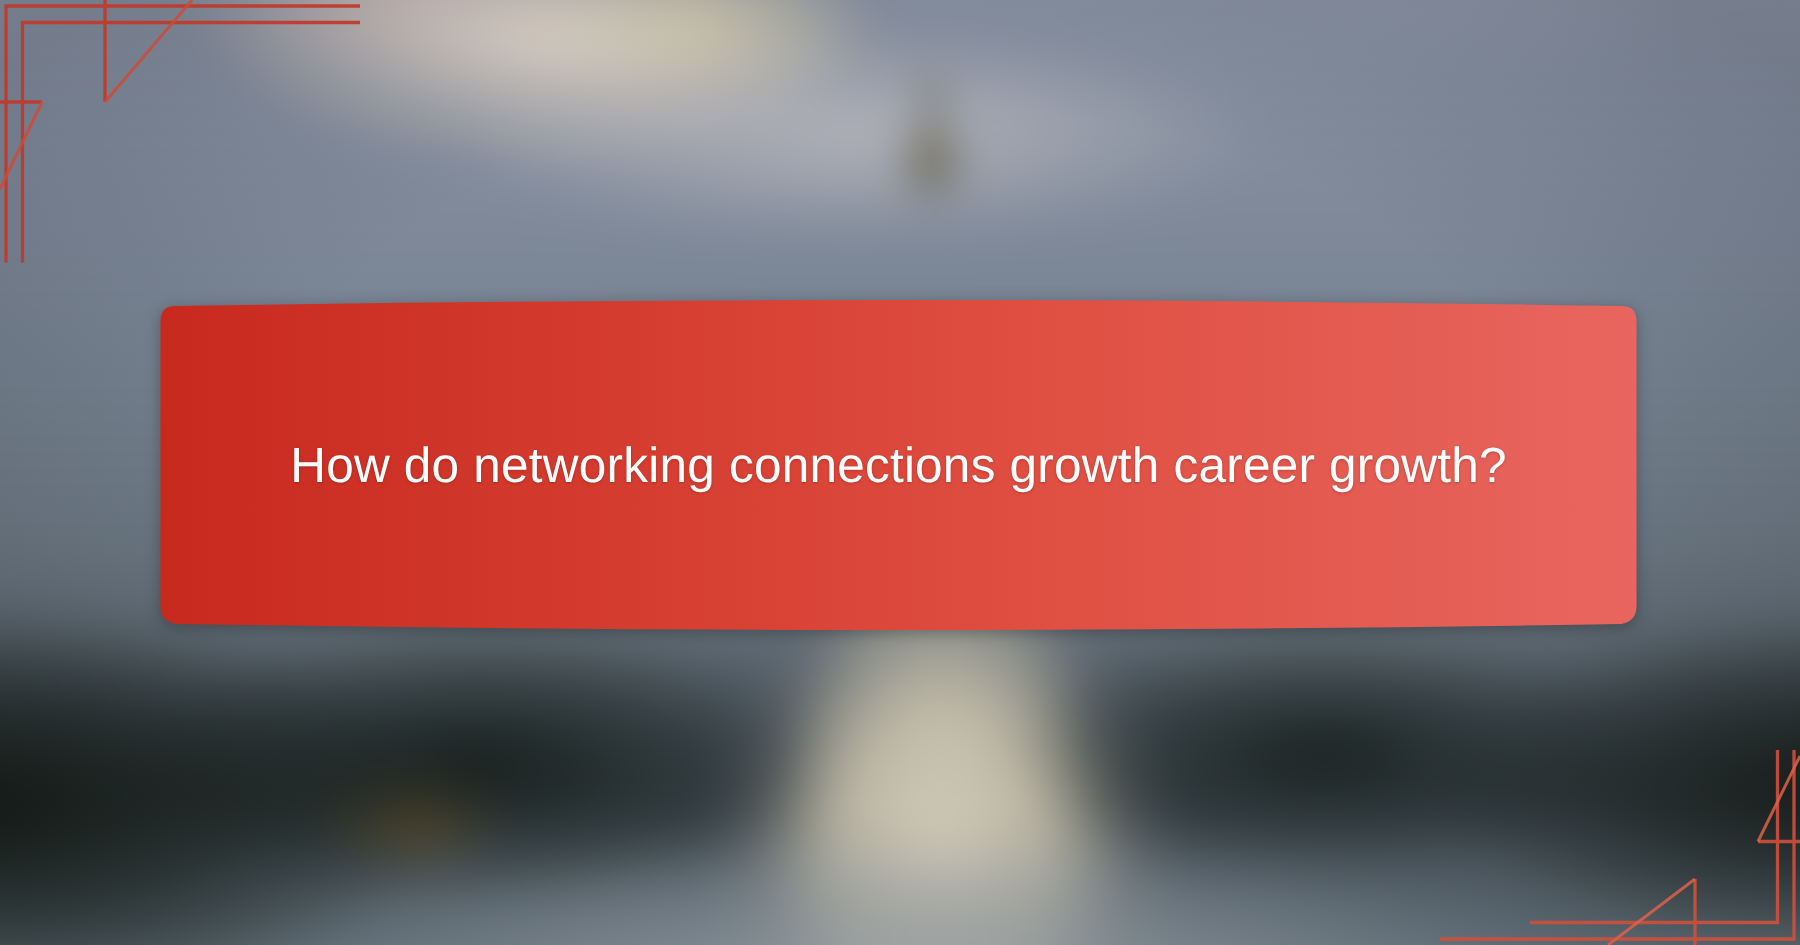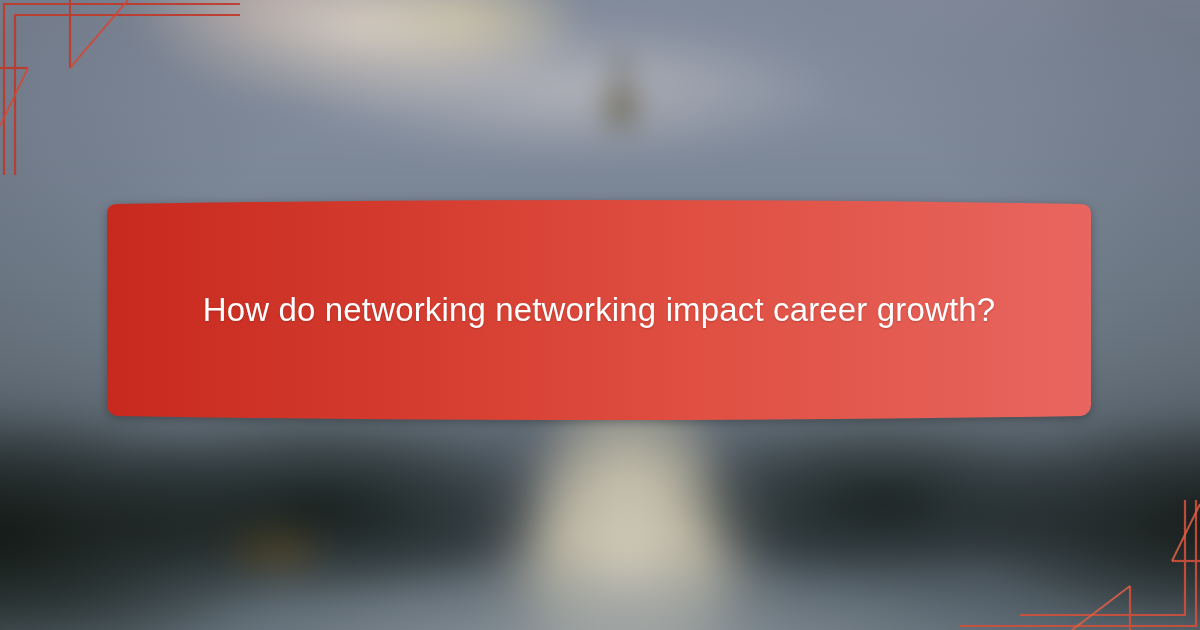--- a/index.html
+++ b/index.html
@@ -185,16 +185,16 @@
       <path d="M 10 18
                Q 10 8 20 8
                Q 502 0 984 8
                Q 994 8 994 18
                L 994 208
                Q 994 218 984 220
                Q 502 228 20 220
                Q 10 218 10 208
                Z" fill="url(#cardGrad)"></path>
     </svg>
-    <div class="quote-text">How do networking networking impact career growth?</div>
+    <div class="quote-text">How do networking connections growth career growth?</div>
   </div>
 
 </div>
 
 </body></html>

